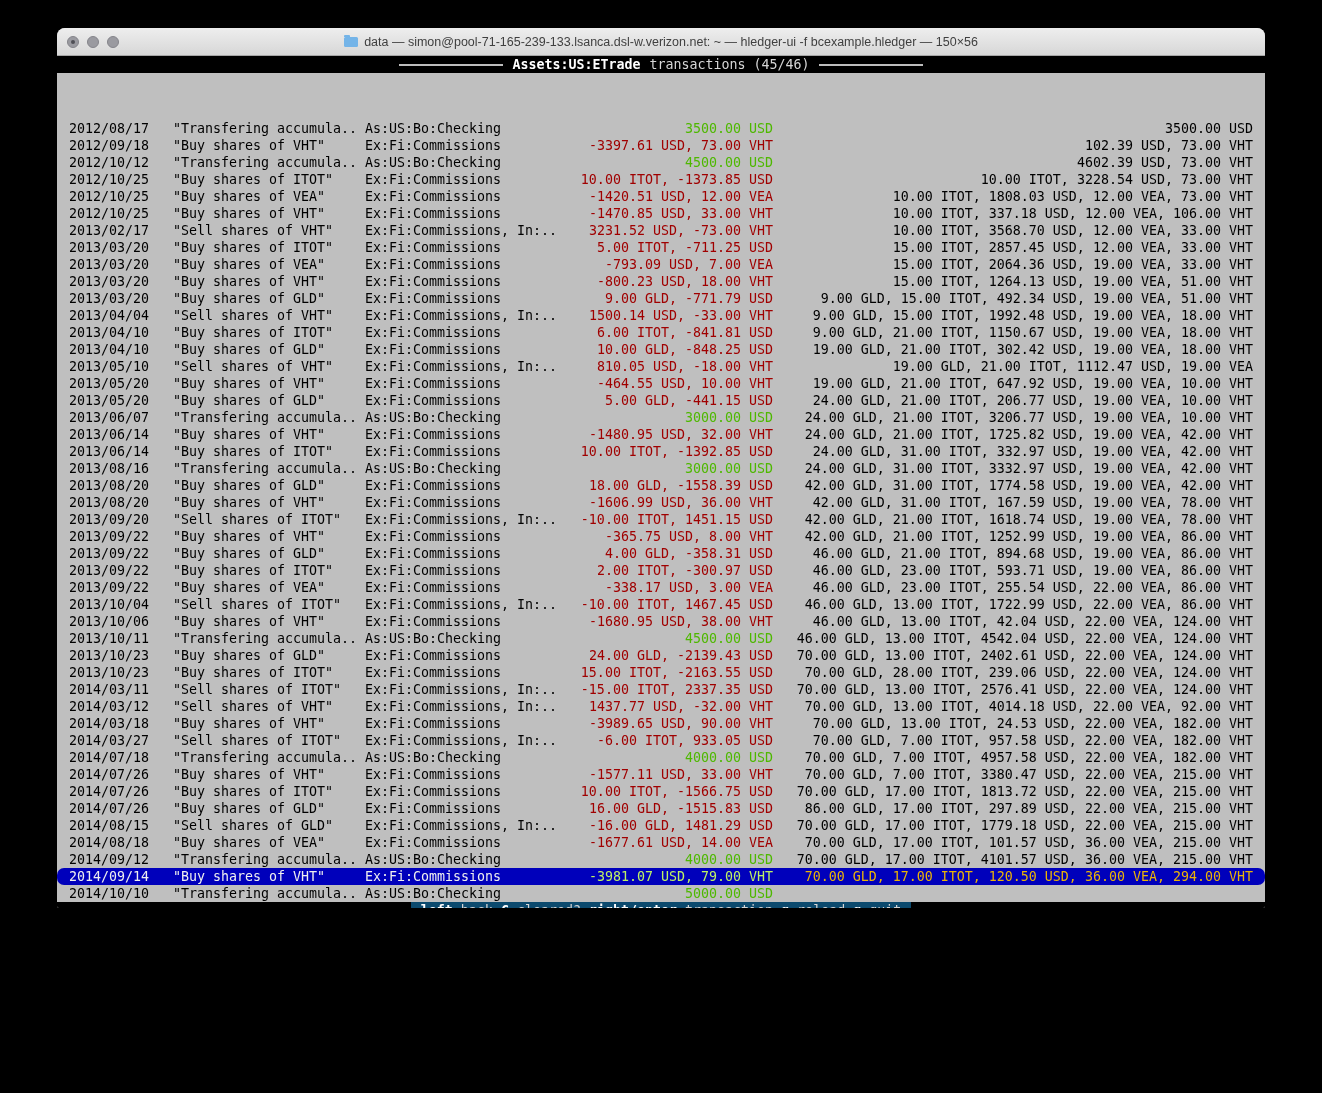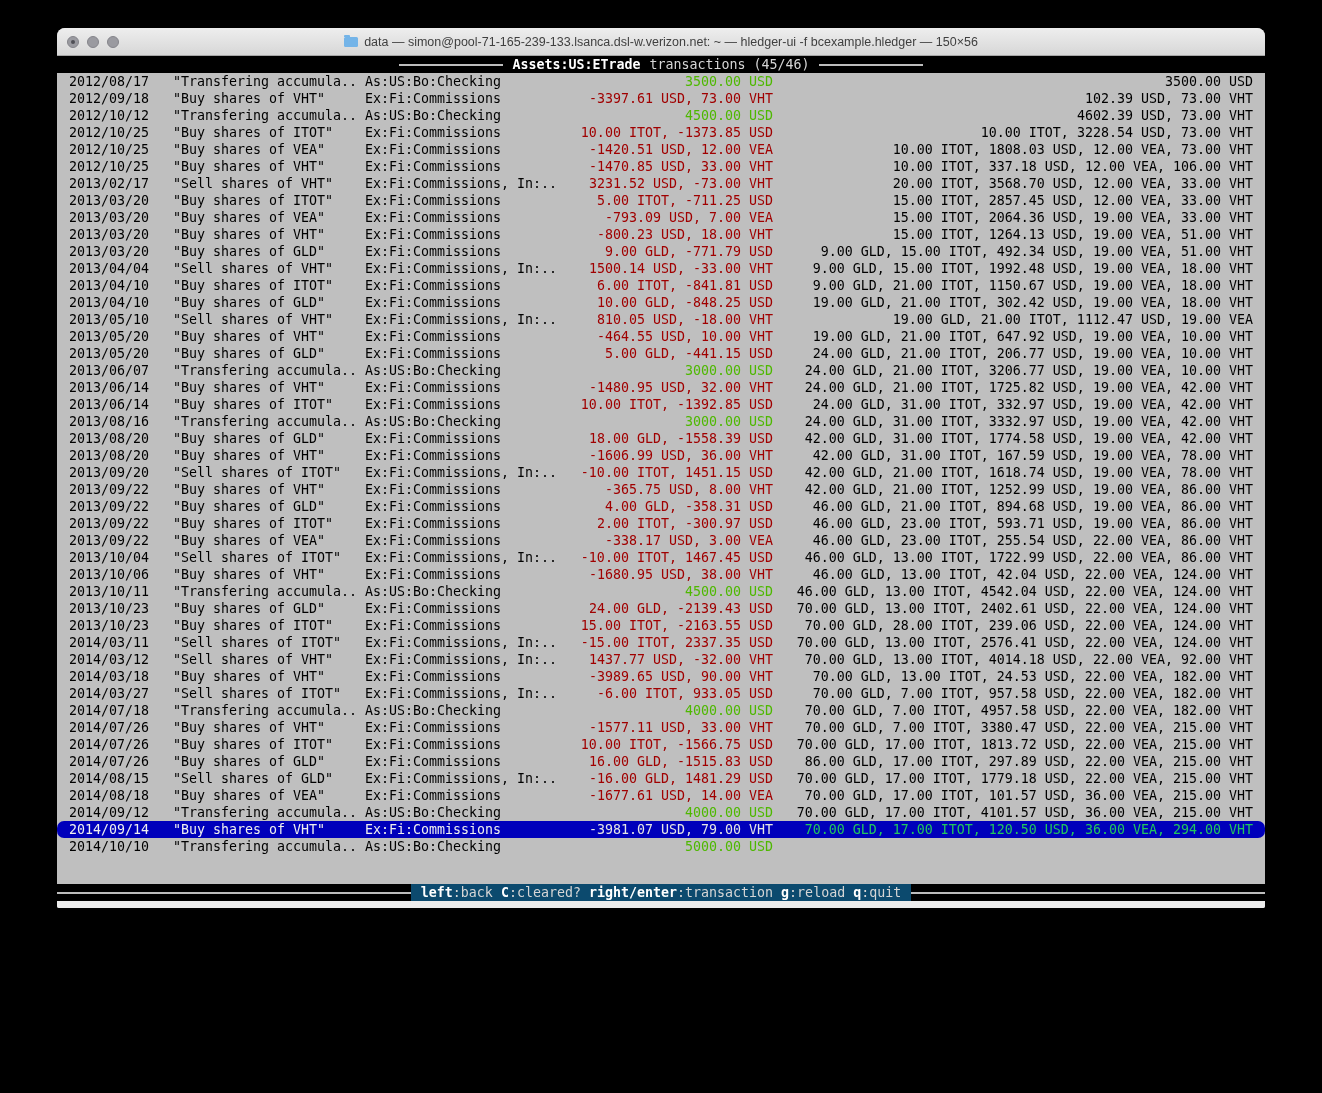--- a/index.html
+++ b/index.html
@@ -31,33 +31,33 @@
   .folder-icon::before { content:""; position:absolute; top:-2px; left:0; width:6px; height:2px; background:#74b4e8; border-radius:1px 1px 0 0; }
   
   .term { flex:1; display:flex; flex-direction:column; font-size:13.3px; line-height:17px; white-space:pre; }
   .screen-header {
     height:17px; flex:0 0 auto; background:#000;
     display:flex; align-items:center; justify-content:center; gap:9px;
   }
   .screen-header .dash { width:104px; height:2px; background:#bdbdbd; }
   .hdr-account { color:#fff; font-weight:bold; }
   .hdr-rest { color:#d6d6d6; }
-  .rows { flex:0 0 auto; }
+  .rows { flex:0 0 auto;margin-top:47px; }
   .row { height:17px; display:flex; padding:0 12px; color:#000; }
   .row > span { display:block; overflow:visible; }
   .c-date { width:80px; }
   .c-desc { width:192px; margin-left:24px; }
   .c-acct { width:192px; }
   .c-chg  { width:216px; text-align:right; }
   .c-bal  { width:480px; text-align:right; }
   .chg-green { color:var(--green,#4eb800); }
   .chg-red   { color:var(--red,#a00000); }
   .row.selected { background:var(--sel,#0000bb); color:#efefef;border-radius:7px; }
-  .row.selected .c-bal { color:#22c55e; }
-  .row.selected .chg-red { color:#e5e5e5; }
+  .row.selected .c-bal { color:#eab308; }
+  .row.selected .chg-red { color:#bef264; }
   .filler { flex:1 1 auto; }
   .keybar {
     height:17px; flex:0 0 auto; background:#000; position:relative;
     display:flex; align-items:center; justify-content:center;
   }
   .keybar::before { content:""; position:absolute; left:0; right:0; top:8px; height:2px; background:#bdbdbd; }
   .key-hints { position:relative; background:#0c4a6e; padding:0 10px; color:#d6d6d6; }
   .key-hints b { color:#fff; font-weight:bold; }
   .bottom-strip { height:7px; flex:0 0 auto; background:#ececec; }
 </style>
@@ -119,21 +119,21 @@
     <span class="c-date">2012/10/25</span>
     <span class="c-desc">"Buy shares of VHT"</span>
     <span class="c-acct">Ex:Fi:Commissions</span>
     <span class="c-chg chg-red">-1470.85 USD, 33.00 VHT</span>
     <span class="c-bal">10.00 ITOT, 337.18 USD, 12.00 VEA, 106.00 VHT</span>
   </div><div class="row">
     <span class="c-date">2013/02/17</span>
     <span class="c-desc">"Sell shares of VHT"</span>
     <span class="c-acct">Ex:Fi:Commissions, In:..</span>
     <span class="c-chg chg-red">3231.52 USD, -73.00 VHT</span>
-    <span class="c-bal">20.00 ITOT, 3568.70 USD, 12.00 VEA, 33.00 VHT</span>
+    <span class="c-bal">10.00 ITOT, 3568.70 USD, 12.00 VEA, 33.00 VHT</span>
   </div><div class="row">
     <span class="c-date">2013/03/20</span>
     <span class="c-desc">"Buy shares of ITOT"</span>
     <span class="c-acct">Ex:Fi:Commissions</span>
     <span class="c-chg chg-red">5.00 ITOT, -711.25 USD</span>
     <span class="c-bal">15.00 ITOT, 2857.45 USD, 12.00 VEA, 33.00 VHT</span>
   </div><div class="row">
     <span class="c-date">2013/03/20</span>
     <span class="c-desc">"Buy shares of VEA"</span>
     <span class="c-acct">Ex:Fi:Commissions</span>

